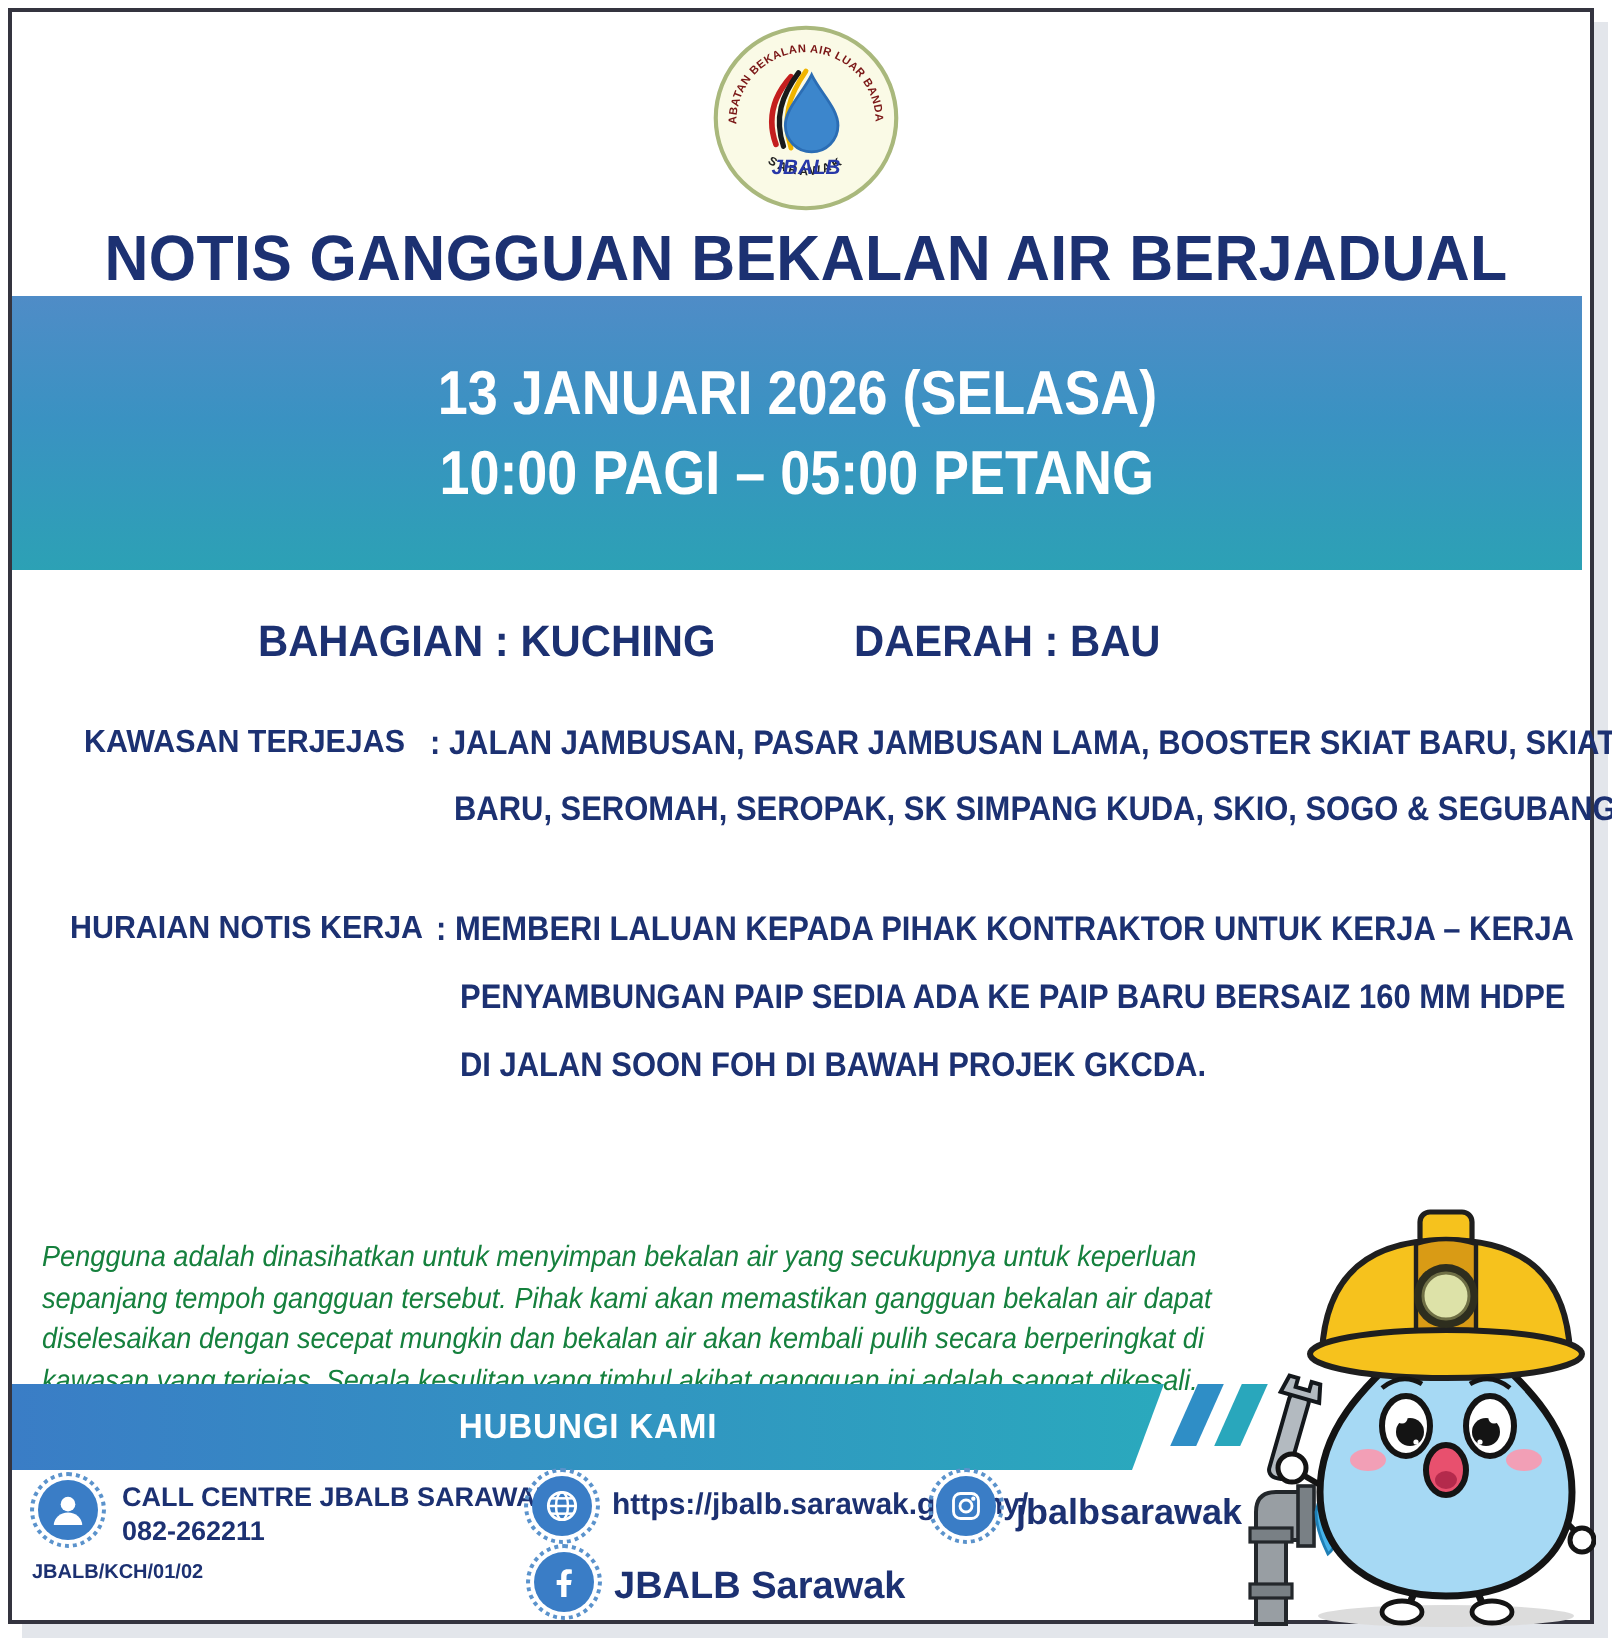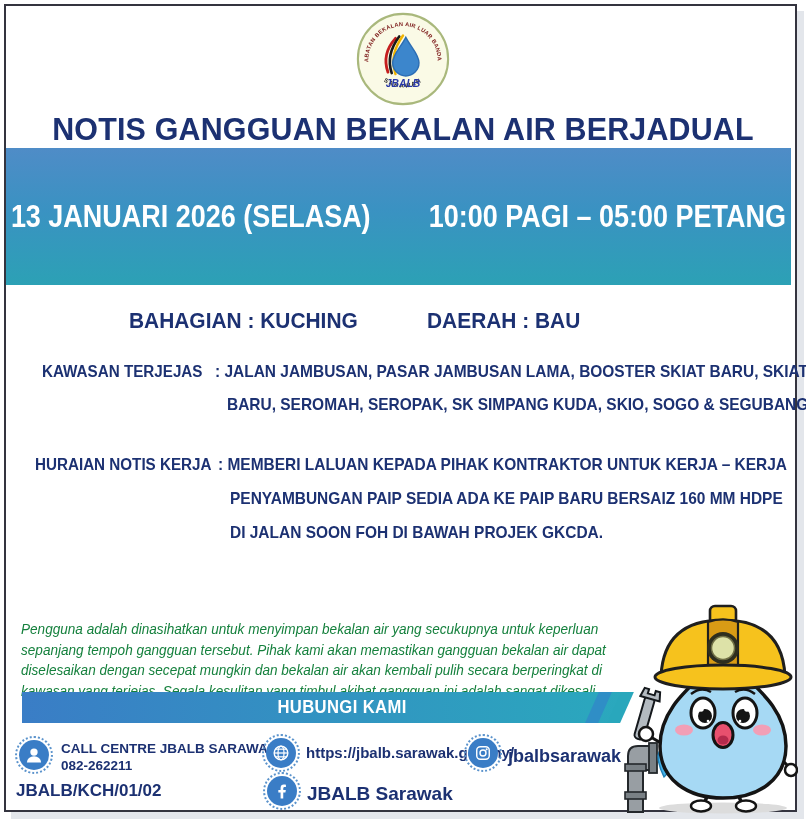--- a/index.html
+++ b/index.html
@@ -7,35 +7,35 @@
         font-family:"Liberation Sans",sans-serif;}
   .frame{position:absolute;left:4px;top:4px;width:789px;height:804px;border:2px solid #34343f;
          background:#fff;box-shadow:7px 7px 0 #e3e6eb;}
   .abs{position:absolute;}
   .navy{color:#1c3172;font-weight:bold;}
   .nowrap{white-space:nowrap;}
   .title{left:0;top:111px;width:806px;text-align:center;font-size:32px;letter-spacing:.2px;
          transform:scaleX(.95);}
   .band{left:6px;top:148px;width:785px;height:137px;
         background:linear-gradient(180deg,#4f8cc7 0%,#3a92c2 45%,#2ca1b5 100%);
-        display:flex;flex-direction:row;align-items:center;justify-content:center;gap:4px;}
+        display:flex;flex-direction:column;align-items:center;justify-content:center;gap:4px;}
   .band .bline{color:#fff;font-weight:bold;font-size:31px;transform:scaleX(.87);white-space:nowrap;}
   .loc{top:308px;font-size:22px;transform:scaleX(.95);transform-origin:left;}
   .seclabel{font-size:16px;transform:scaleX(.95);transform-origin:left;white-space:nowrap;}
   .content-lines{line-height:33px;}
   .content-lines div{font-size:17px;font-weight:bold;color:#1c3172;white-space:nowrap;
                      transform:scaleX(.91);transform-origin:left;}
   .content-lines div:not(:first-child){margin-left:12px;}
   .work-lines{line-height:34px;}
   .advisory{left:21px;top:619px;line-height:20.5px;color:#15803d;font-style:italic;}
   .advisory div{font-size:14.6px;white-space:nowrap;transform:scaleX(.93);transform-origin:left;}
-  .hubungi-bar{left:22px;top:692px;width:576px;height:31px;
+  .hubungi-bar{left:6px;top:692px;width:576px;height:43px;
         background:linear-gradient(90deg,#3a7dc6 0%,#2aa9bd 100%);
         clip-path:polygon(0 0,100% 0,calc(100% - 16px) 100%,0 100%);
-        display:flex;align-items:center;justify-content:center;padding-left:32px;}
+        display:flex;align-items:center;justify-content:center;}
   .hubungi-bar span{color:#fff;font-weight:bold;font-size:17.5px;letter-spacing:.4px;transform:scaleX(.95);}
   .stripe{top:692px;width:13px;height:31px;transform:skewX(-24deg);}
   .badge-ring{width:38px;height:38px;border:2px dotted #5b93cc;border-radius:50%;
               padding:2px;box-sizing:border-box;display:flex;align-items:center;justify-content:center;}
   .badge{width:30px;height:30px;border-radius:50%;background:#3a7dc6;
          display:flex;align-items:center;justify-content:center;}
   .ctext{color:#1c3172;font-weight:bold;}
 </style>
 </head>
 <body>
@@ -103,21 +103,21 @@
         <svg width="20" height="20" viewBox="0 0 24 24">
       <circle cx="12" cy="8.5" r="4.4" fill="#fff"></circle>
       <path d="M3.5,21 a8.5,7.5 0 0 1 17,0 z" fill="#fff"></path>
         </svg>
       </div>
   </div>
   <div class="abs ctext nowrap" style="left:61px;top:740px;font-size:13.5px;line-height:17px;">
     <div>CALL CENTRE JBALB SARAWAK</div>
     <div>082-262211</div>
   </div>
-  <div class="abs ctext nowrap" style="left:16px;top:781px;font-size:17px;">JBALB/KCH/01/02</div>
+  <div class="abs ctext nowrap" style="left:16px;top:781px;font-size:10px;">JBALB/KCH/01/02</div>
 
   <div class="abs badge-ring" style="left:262px;top:734px;">
     <div class="badge">
         <svg width="20" height="20" viewBox="0 0 24 24">
       <circle cx="12" cy="12" r="8.2" fill="none" stroke="#fff" stroke-width="1.7"></circle>
       <ellipse cx="12" cy="12" rx="3.6" ry="8.2" fill="none" stroke="#fff" stroke-width="1.5"></ellipse>
       <line x1="3.8" y1="12" x2="20.2" y2="12" stroke="#fff" stroke-width="1.5"></line>
       <line x1="5" y1="7.4" x2="19" y2="7.4" stroke="#fff" stroke-width="1.5"></line>
       <line x1="5" y1="16.6" x2="19" y2="16.6" stroke="#fff" stroke-width="1.5"></line>
         </svg>

